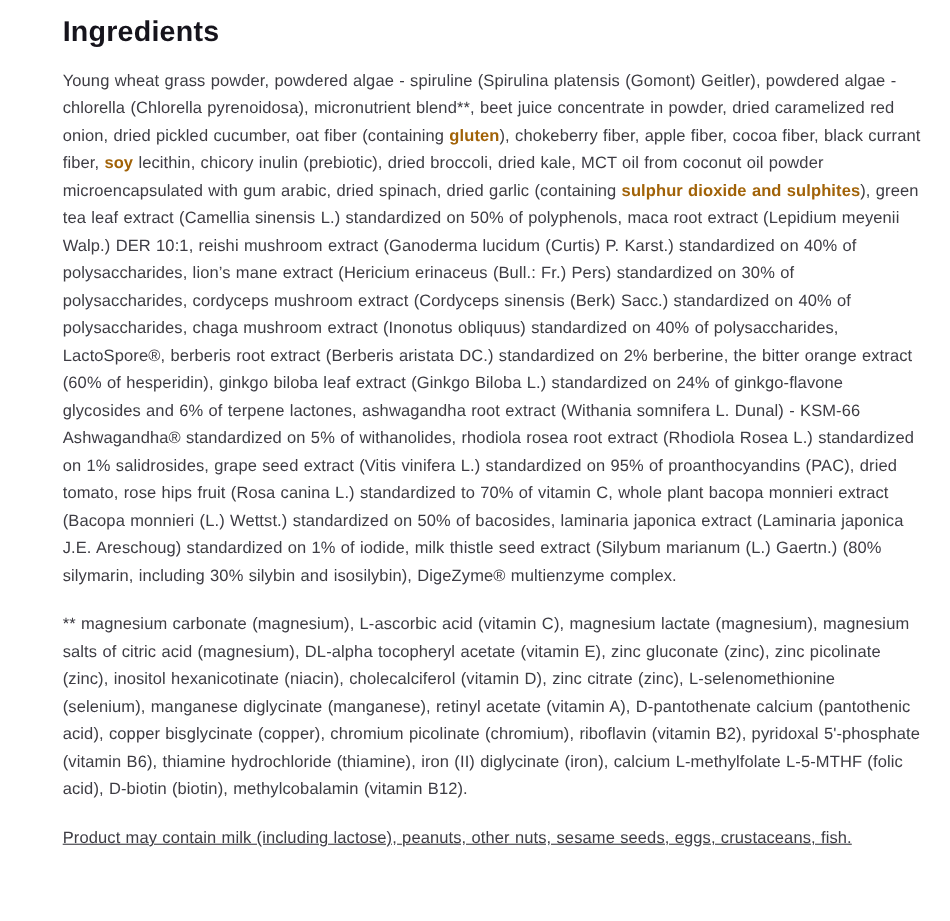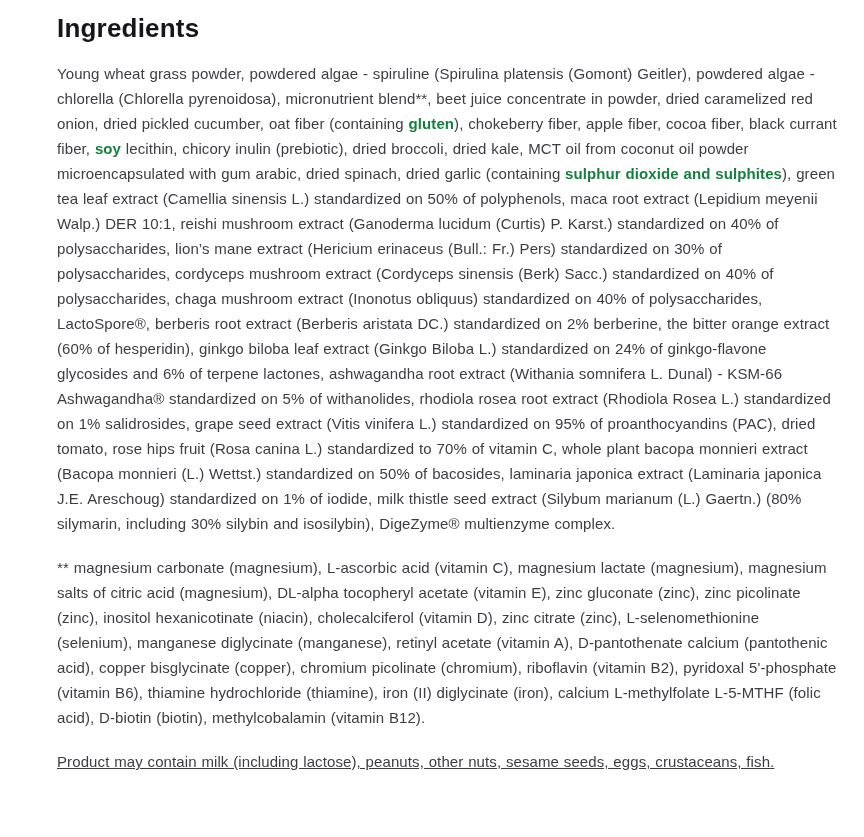--- a/index.html
+++ b/index.html
@@ -33,21 +33,21 @@
     color: #3d3c43;
     letter-spacing: 0.1px;
     word-spacing: 0.5px;
   }
   .para:last-child {
     margin-bottom: 0;
     text-decoration: underline;
   }
   .seg-bold {
     font-weight: 700;
-    color: #15803d;
+    color: #a16207;
   }
 </style>
 </head>
 <body>
 
 <div class="page">
   <h1 class="page-title">Ingredients</h1>
   <div id="paragraphs">
       <p class="para"><span class="seg">Young wheat grass powder, powdered algae - spiruline (Spirulina platensis (Gomont) Geitler), powdered algae - chlorella (Chlorella pyrenoidosa), micronutrient blend**, beet juice concentrate in powder, dried caramelized red onion, dried pickled cucumber, oat fiber (containing </span><span class="seg-bold">gluten</span><span class="seg">), chokeberry fiber, apple fiber, cocoa fiber, black currant fiber, </span><span class="seg-bold">soy</span><span class="seg"> lecithin, chicory inulin (prebiotic), dried broccoli, dried kale, MCT oil from coconut oil powder microencapsulated with gum arabic, dried spinach, dried garlic (containing </span><span class="seg-bold">sulphur dioxide and sulphites</span><span class="seg">), green tea leaf extract (Camellia sinensis L.) standardized on 50% of polyphenols, maca root extract (Lepidium meyenii Walp.) DER 10:1, reishi mushroom extract (Ganoderma lucidum (Curtis) P. Karst.) standardized on 40% of polysaccharides, lion’s mane extract (Hericium erinaceus (Bull.: Fr.) Pers) standardized on 30% of polysaccharides, cordyceps mushroom extract (Cordyceps sinensis (Berk) Sacc.) standardized on 40% of polysaccharides, chaga mushroom extract (Inonotus obliquus) standardized on 40% of polysaccharides, LactoSpore®, berberis root extract (Berberis aristata DC.) standardized on 2% berberine, the bitter orange extract (60% of hesperidin), ginkgo biloba leaf extract (Ginkgo Biloba L.) standardized on 24% of ginkgo-flavone glycosides and 6% of terpene lactones, ashwagandha root extract (Withania somnifera L. Dunal) - KSM-66 Ashwagandha® standardized on 5% of withanolides, rhodiola rosea root extract (Rhodiola Rosea L.) standardized on 1% salidrosides, grape seed extract (Vitis vinifera L.) standardized on 95% of proanthocyandins (PAC), dried tomato, rose hips fruit (Rosa canina L.) standardized to 70% of vitamin C, whole plant bacopa monnieri extract (Bacopa monnieri (L.) Wettst.) standardized on 50% of bacosides, laminaria japonica extract (Laminaria japonica J.E. Areschoug) standardized on 1% of iodide, milk thistle seed extract (Silybum marianum (L.) Gaertn.) (80% silymarin, including 30% silybin and isosilybin), DigeZyme® multienzyme complex.</span></p>
       <p class="para"><span class="seg">** magnesium carbonate (magnesium), L-ascorbic acid (vitamin C), magnesium lactate (magnesium), magnesium salts of citric acid (magnesium), DL-alpha tocopheryl acetate (vitamin E), zinc gluconate (zinc), zinc picolinate (zinc), inositol hexanicotinate (niacin), cholecalciferol (vitamin D), zinc citrate (zinc), L-selenomethionine (selenium), manganese diglycinate (manganese), retinyl acetate (vitamin A), D-pantothenate calcium (pantothenic acid), copper bisglycinate (copper), chromium picolinate (chromium), riboflavin (vitamin B2), pyridoxal 5'-phosphate (vitamin B6), thiamine hydrochloride (thiamine), iron (II) diglycinate (iron), calcium L-methylfolate L-5-MTHF (folic acid), D-biotin (biotin), methylcobalamin (vitamin B12).</span></p>

